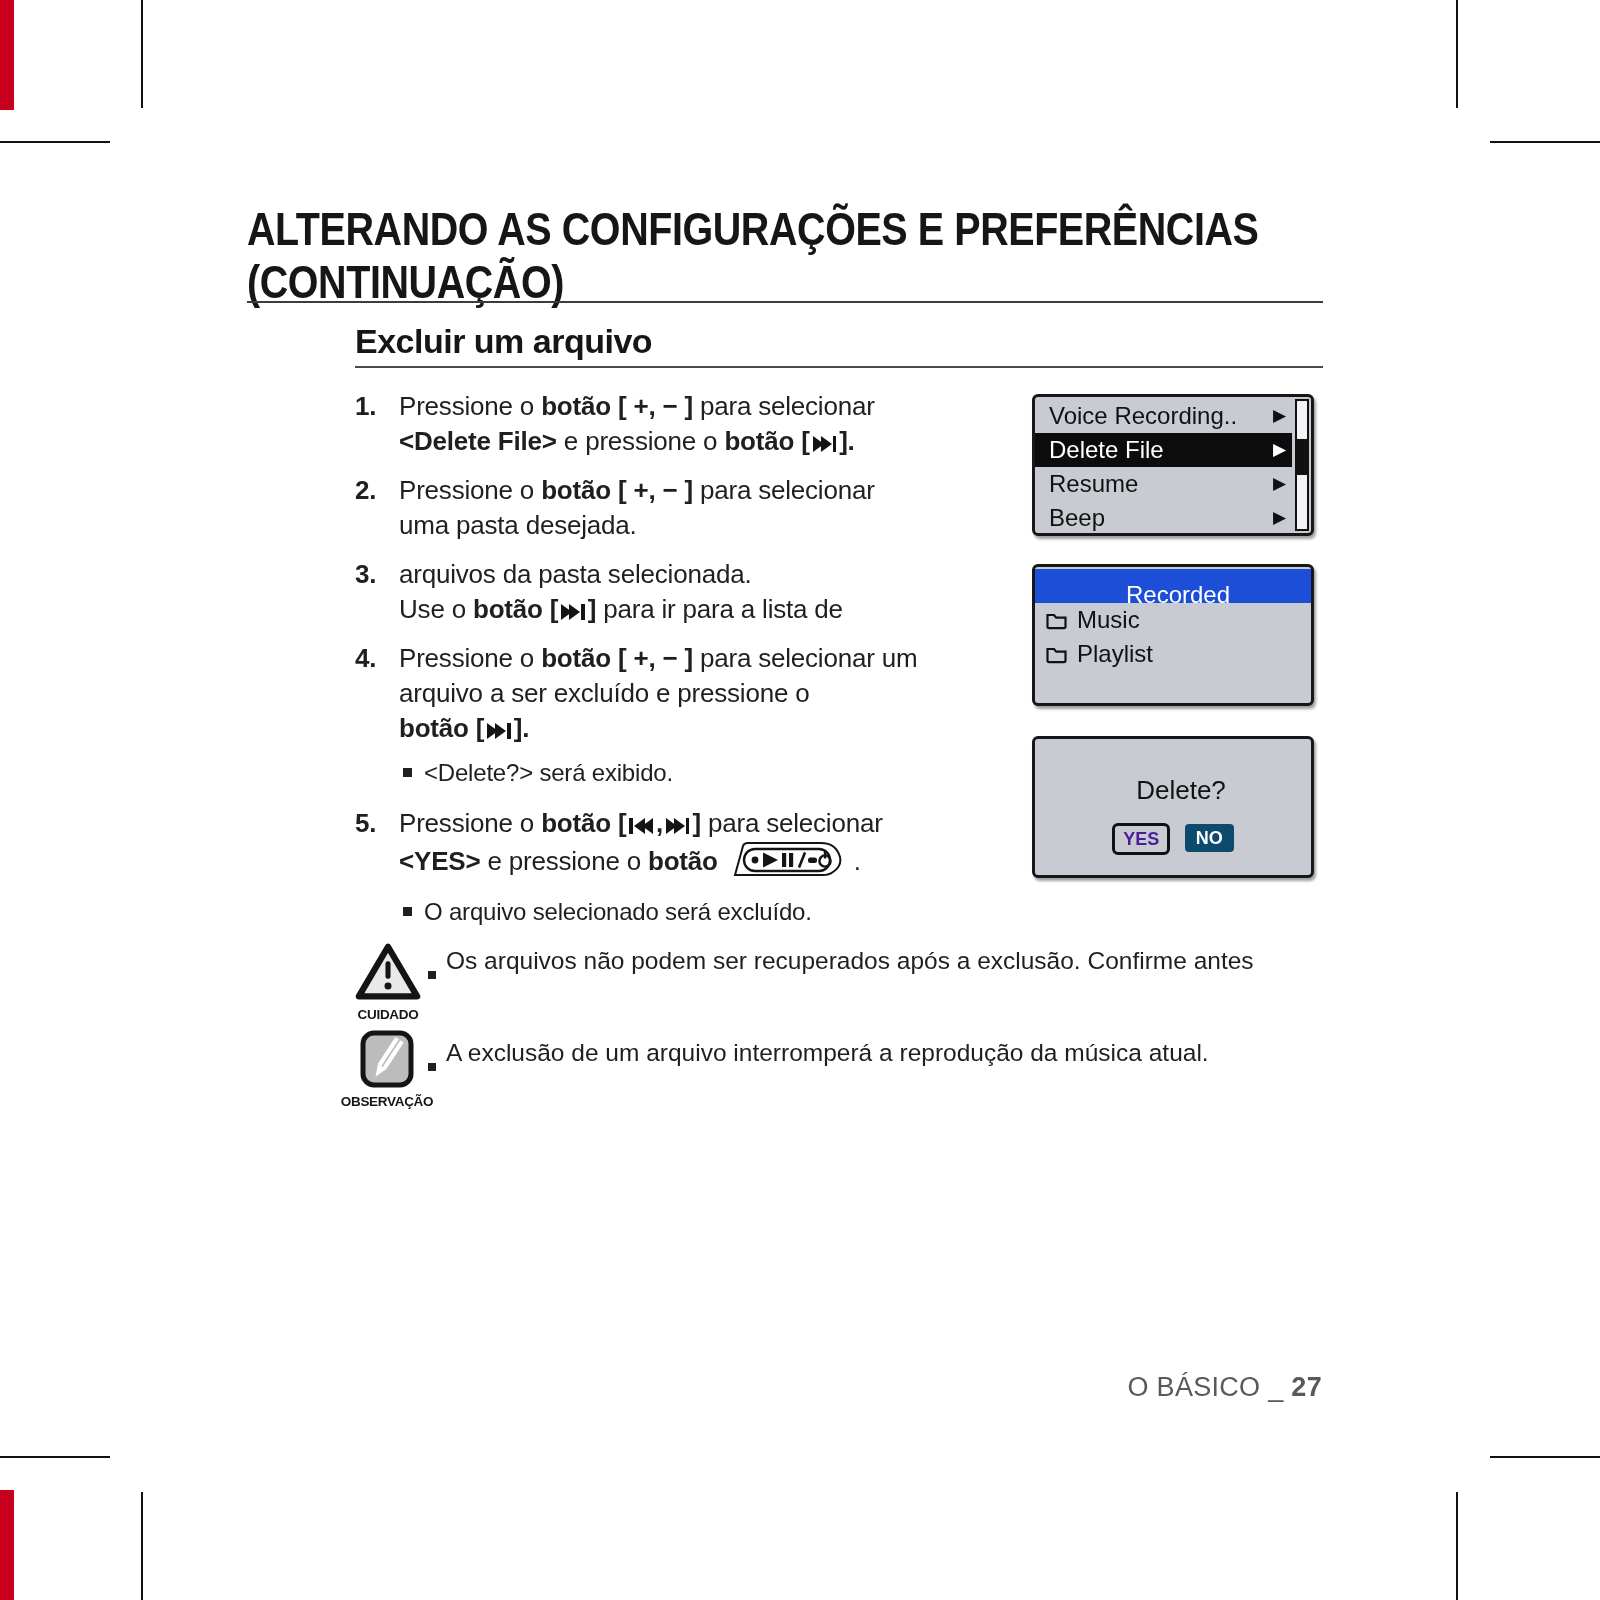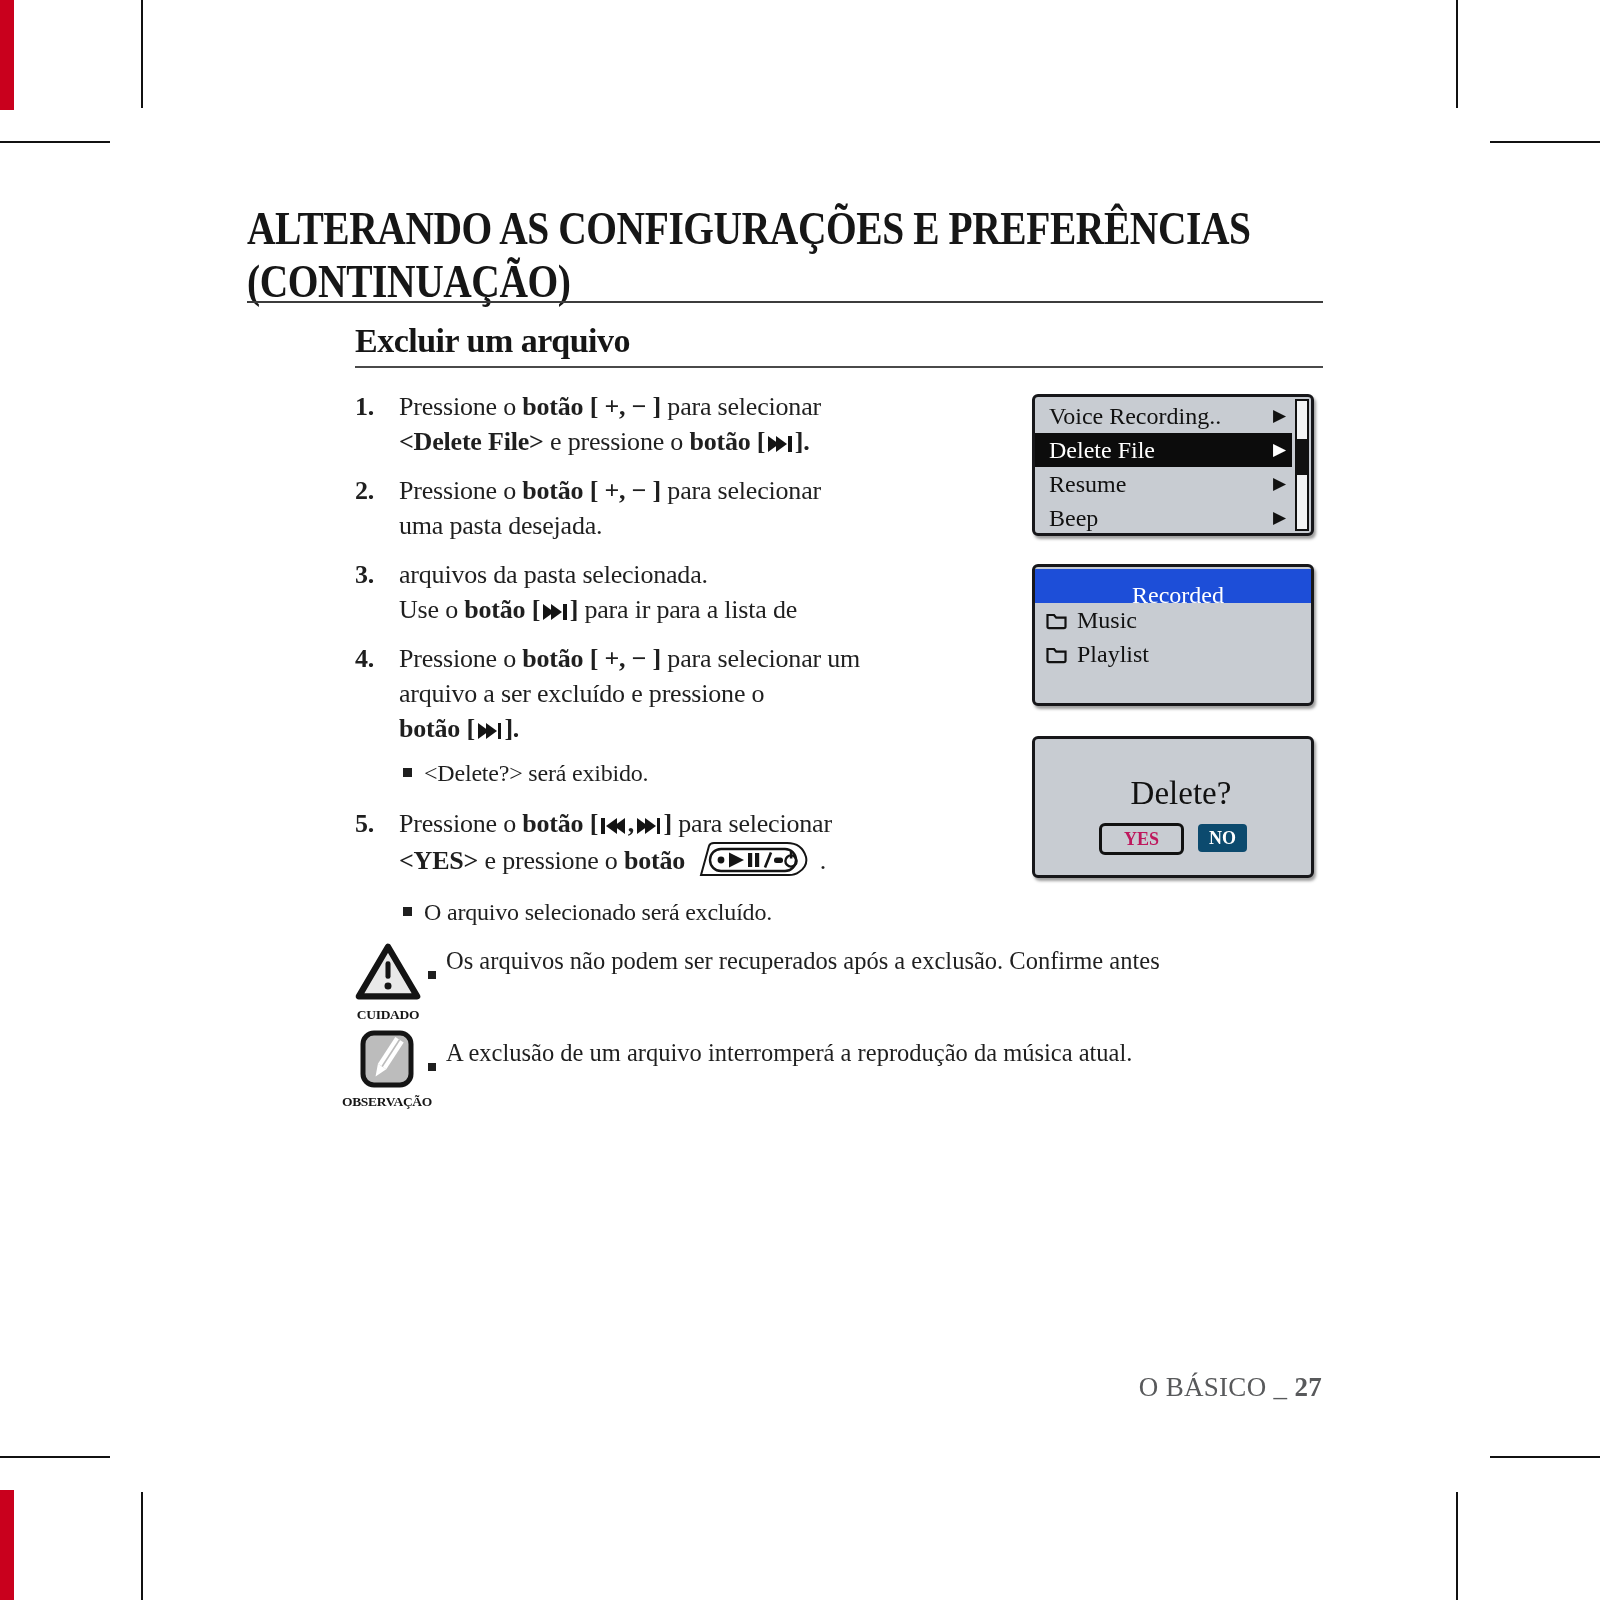--- a/index.html
+++ b/index.html
@@ -1,17 +1,17 @@
 <!DOCTYPE html>
 <html><head>
 <meta charset="utf-8">
 <style>
   html,body{margin:0;padding:0;background:#fff;}
   #canvas{position:relative;width:1600px;height:1600px;background:#ffffff;overflow:hidden;
-          font-family:Liberation Serif, serif;color:#1f1f1f;}
+          font-family:Liberation Sans, sans-serif;color:#1f1f1f;}
 
   
   .cropmark{position:absolute;background:#111;}
   .redtab{position:absolute;left:0;width:14px;height:110px;background:#c9001d;}
 
   
   .doc-title{position:absolute;left:247px;top:202px;font-weight:bold;font-size:47px;line-height:53px;
              color:#161616;transform:scaleX(0.84);transform-origin:left top;letter-spacing:-0.5px;white-space:nowrap;}
   .title-rule{position:absolute;left:247px;top:301px;width:1076px;height:2px;background:#3c3c3c;}
   .section-title{position:absolute;left:355px;top:322px;font-weight:bold;font-size:34px;color:#161616;
@@ -47,24 +47,24 @@
   .mrow{position:relative;height:34px;line-height:34px;font-size:24px;color:#111;
         padding-left:14px;width:calc(100% - 19px);box-sizing:border-box;}
   .mrow .arr{position:absolute;right:6px;top:0;font-size:17px;}
   .mrow.sel{background:#0c0c0c;color:#fff;}
   .scrollbar{position:absolute;top:2px;bottom:2px;right:2px;width:14px;background:#f2f3f4;
              border:2px solid #111;box-sizing:border-box;}
   .thumb{position:absolute;left:0;right:0;top:30%;height:28%;background:#111;}
   .frow{position:relative;height:34px;line-height:34px;font-size:24px;color:#111;
         padding-left:10px;display:flex;align-items:center;gap:9px;}
   .frow.sel{background:#1d4ed8;color:#fff;flex-direction:column;}
-  .dlg-title{position:absolute;left:16px;right:0;top:36px;text-align:center;font-size:33px;color:#111;}
+  .dlg-title{position:absolute;left:16px;right:0;top:36px;text-align:center;font-size:26px;color:#111;}
   .dlg-btns{position:absolute;left:0;right:0;top:84px;text-align:center;}
-  .btn-yes{display:inline-block;border:3px solid #111;border-radius:6px;padding:0 22px;height:26px;
-           line-height:26px;font-weight:bold;font-size:18px;color:#be185d;}
+  .btn-yes{display:inline-block;border:3px solid #111;border-radius:6px;padding:0 8px;height:26px;
+           line-height:26px;font-weight:bold;font-size:18px;color:#4c1d95;}
   .btn-no{display:inline-block;background:#0c4a6e;border-radius:4px;padding:0 11px;height:28px;
           line-height:28px;font-weight:bold;font-size:18px;color:#fff;margin-left:10px;vertical-align:top;margin-top:1px;}
 
   
   .icon-label{position:absolute;font-size:13.5px;font-weight:bold;color:#161616;text-align:center;letter-spacing:-0.3px;}
   .note-text{position:absolute;left:428px;font-size:24.5px;line-height:37px;color:#1f1f1f;}
   .note-line{display:flex;align-items:flex-end;}
   .note-line .sqr{width:8px;height:8px;margin:13px 10px 0 0;}
   .cont{padding-left:18px;}
 

